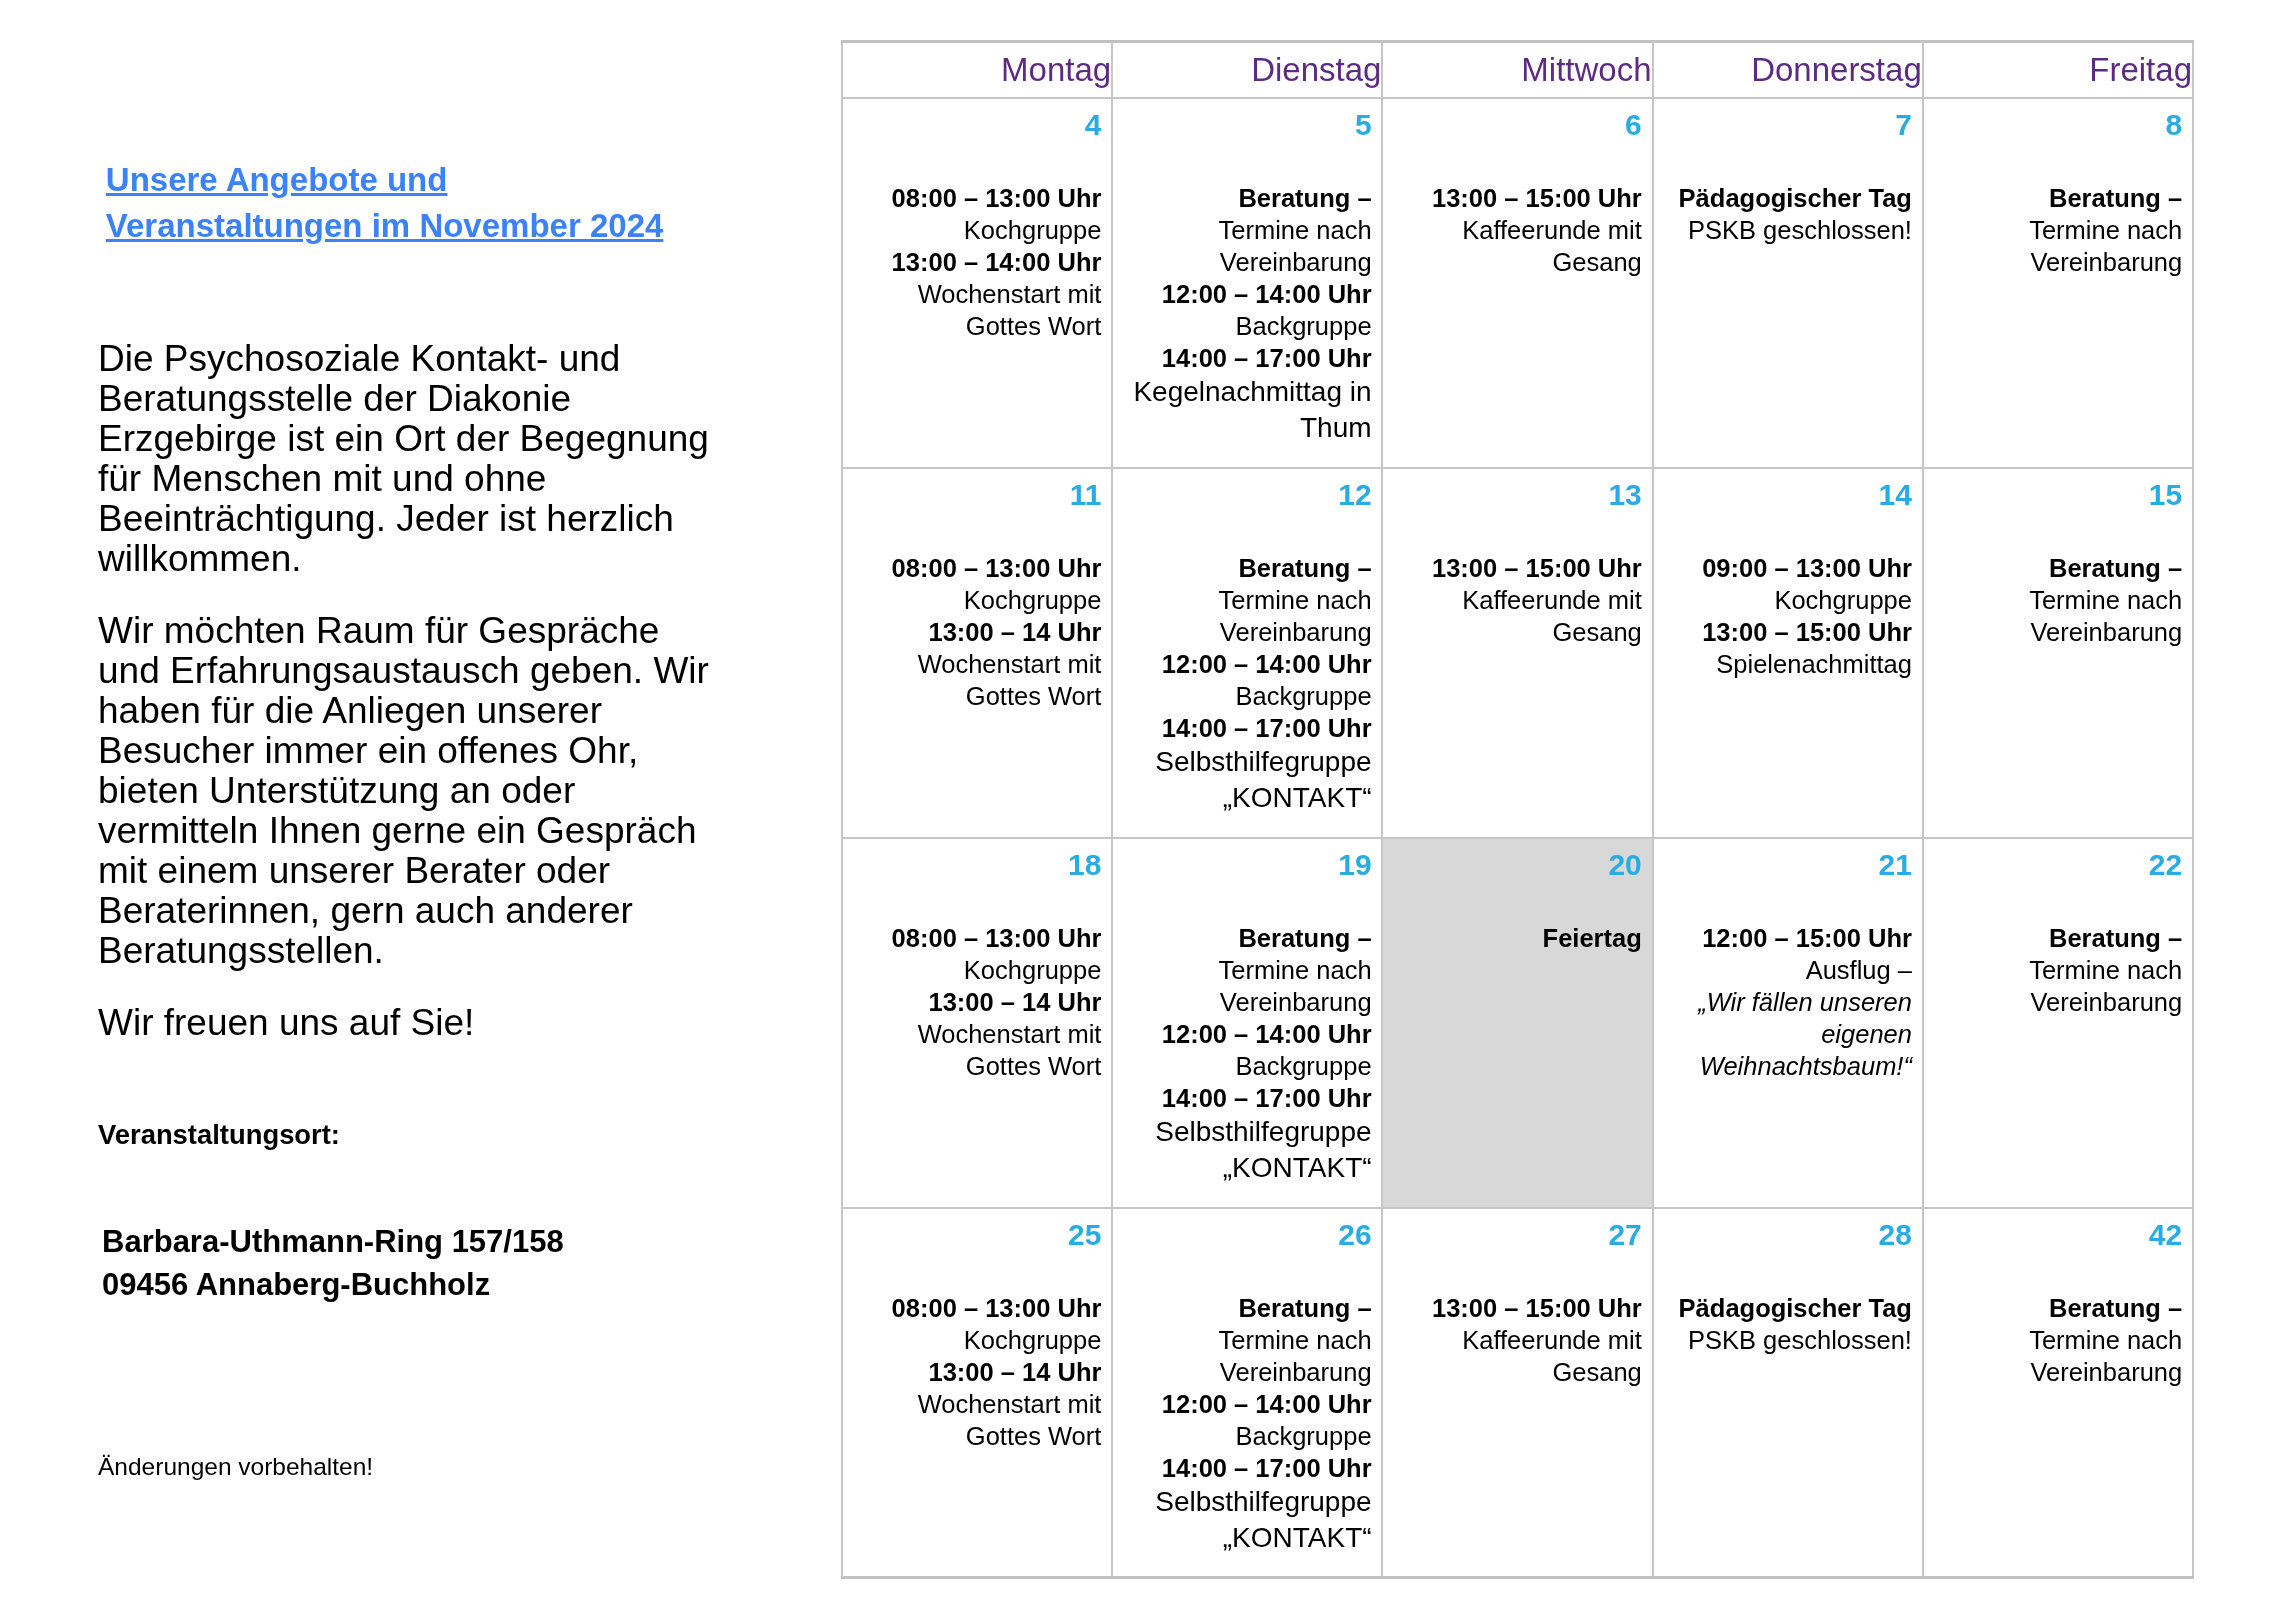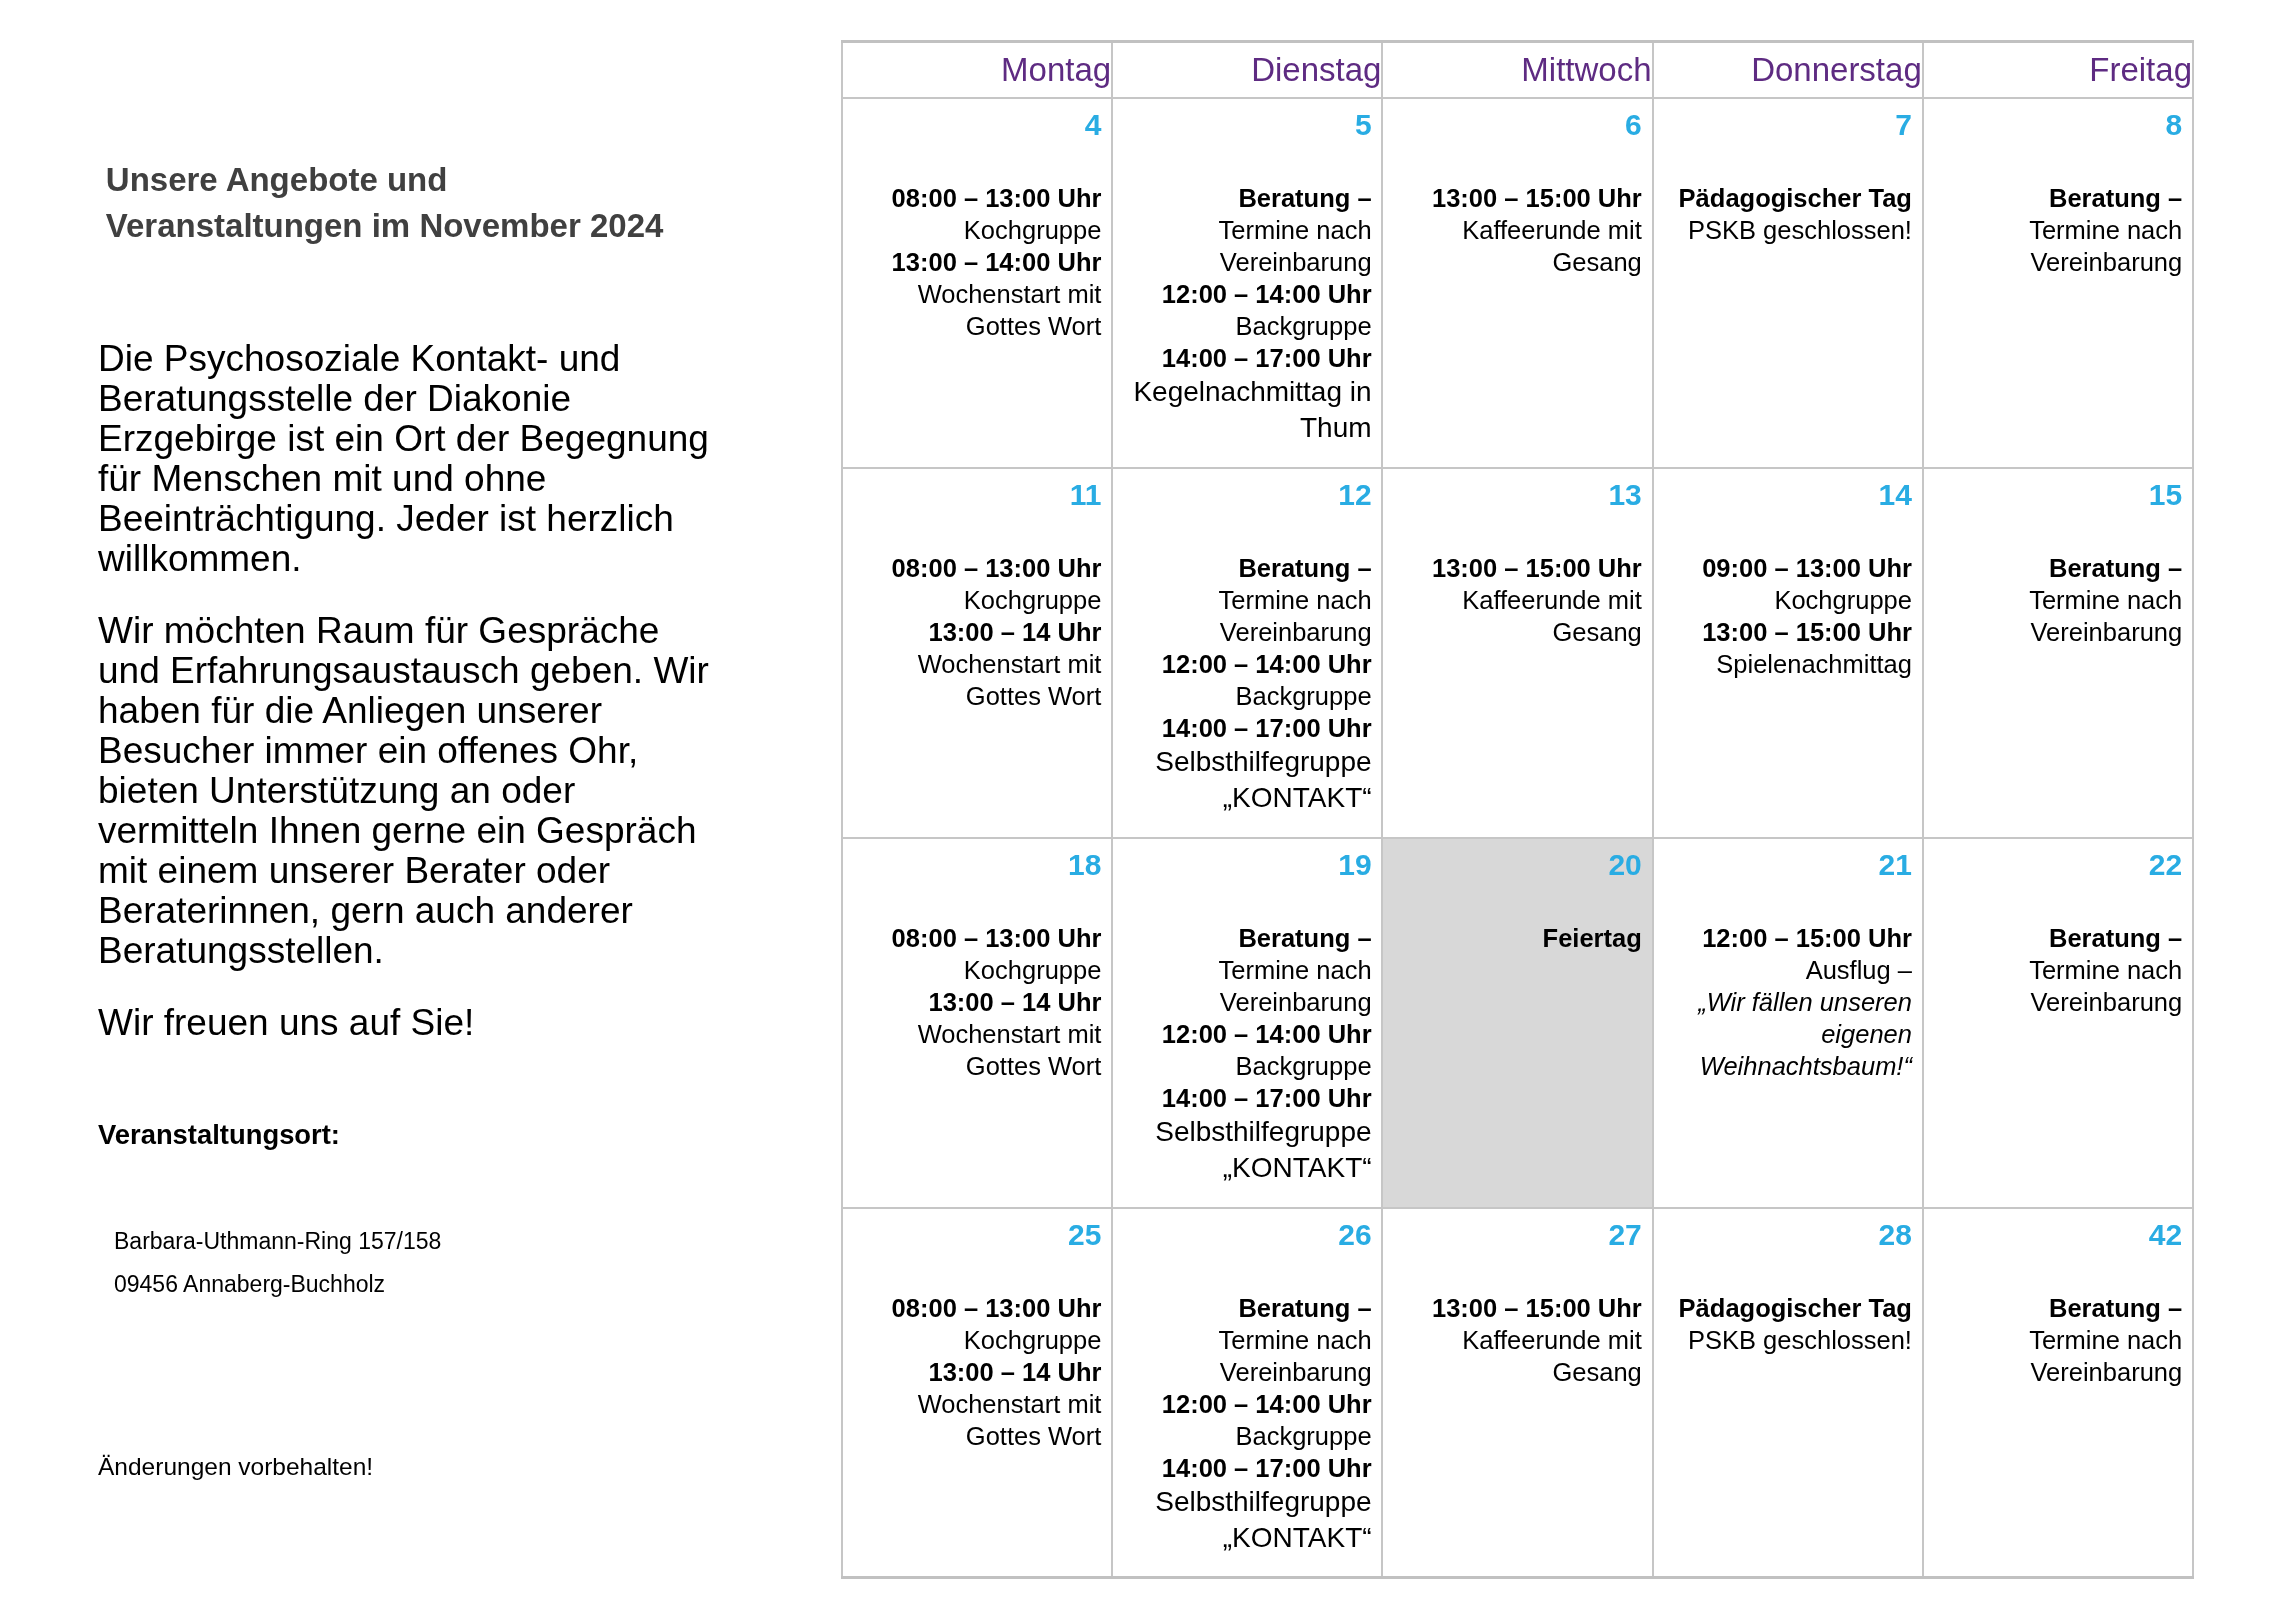--- a/index.html
+++ b/index.html
@@ -6,29 +6,30 @@
   html,body { margin:0; padding:0; }
   body {
     width:2293px; height:1621px; position:relative; overflow:hidden;
     background:#ffffff; color:#000;
     font-family:"Liberation Sans", sans-serif;
   }
 
   
   .intro { position:absolute; left:98px; top:157px; width:619px; }
   .intro-title {
-    color:#404040; font-weight:bold; font-size:33px; line-height:46px;
+    color:#3b82f6; font-weight:bold; font-size:33px; line-height:46px;
     margin:0 0 90px 7.8px;
+    text-decoration:underline;
   }
   .intro p.para {
     font-size:37px; line-height:40px; margin:0 0 32px 0;
   }
   .intro p.para.last { margin-bottom:72px; }
   .venue-label { font-size:27.4px; line-height:40px; font-weight:bold; margin:0 0 65px 0; }
-  .address { font-size:23px; line-height:43px; font-weight:normal; margin:16px; }
+  .address { font-size:31px; line-height:43px; font-weight:bold; margin:4px; }
   .footnote { position:absolute; left:98px; top:1453px; font-size:24.5px; }
 
   
   table.calendar {
     position:absolute; left:841px; top:40px; width:1353px;
     border-collapse:collapse; table-layout:fixed;
     border:2px solid #C1C1C1; border-top:3.9px solid #C1C1C1; border-bottom:3.9px solid #C1C1C1;
   }
   .calendar th, .calendar td { border:2px solid #C6C6C6; vertical-align:top; text-align:right; }
   .calendar th {

